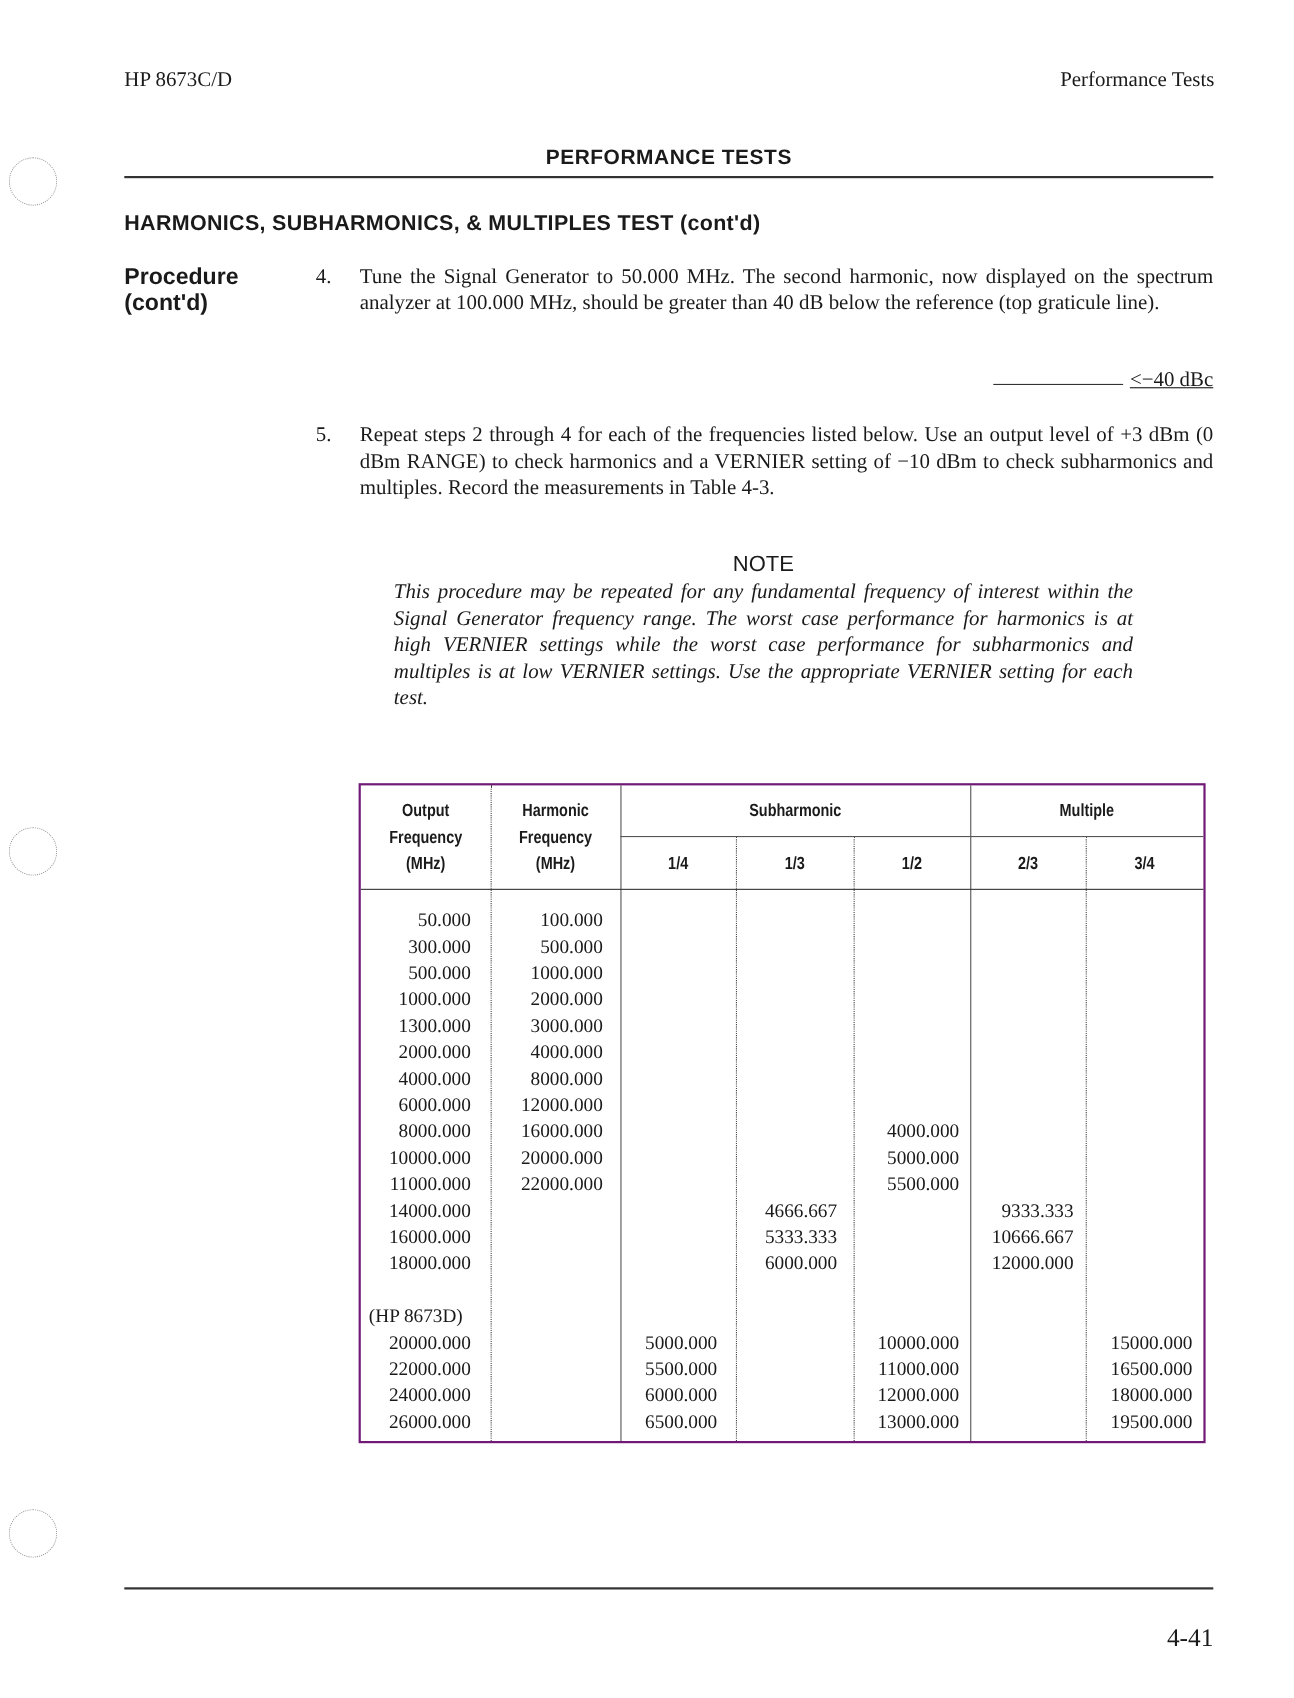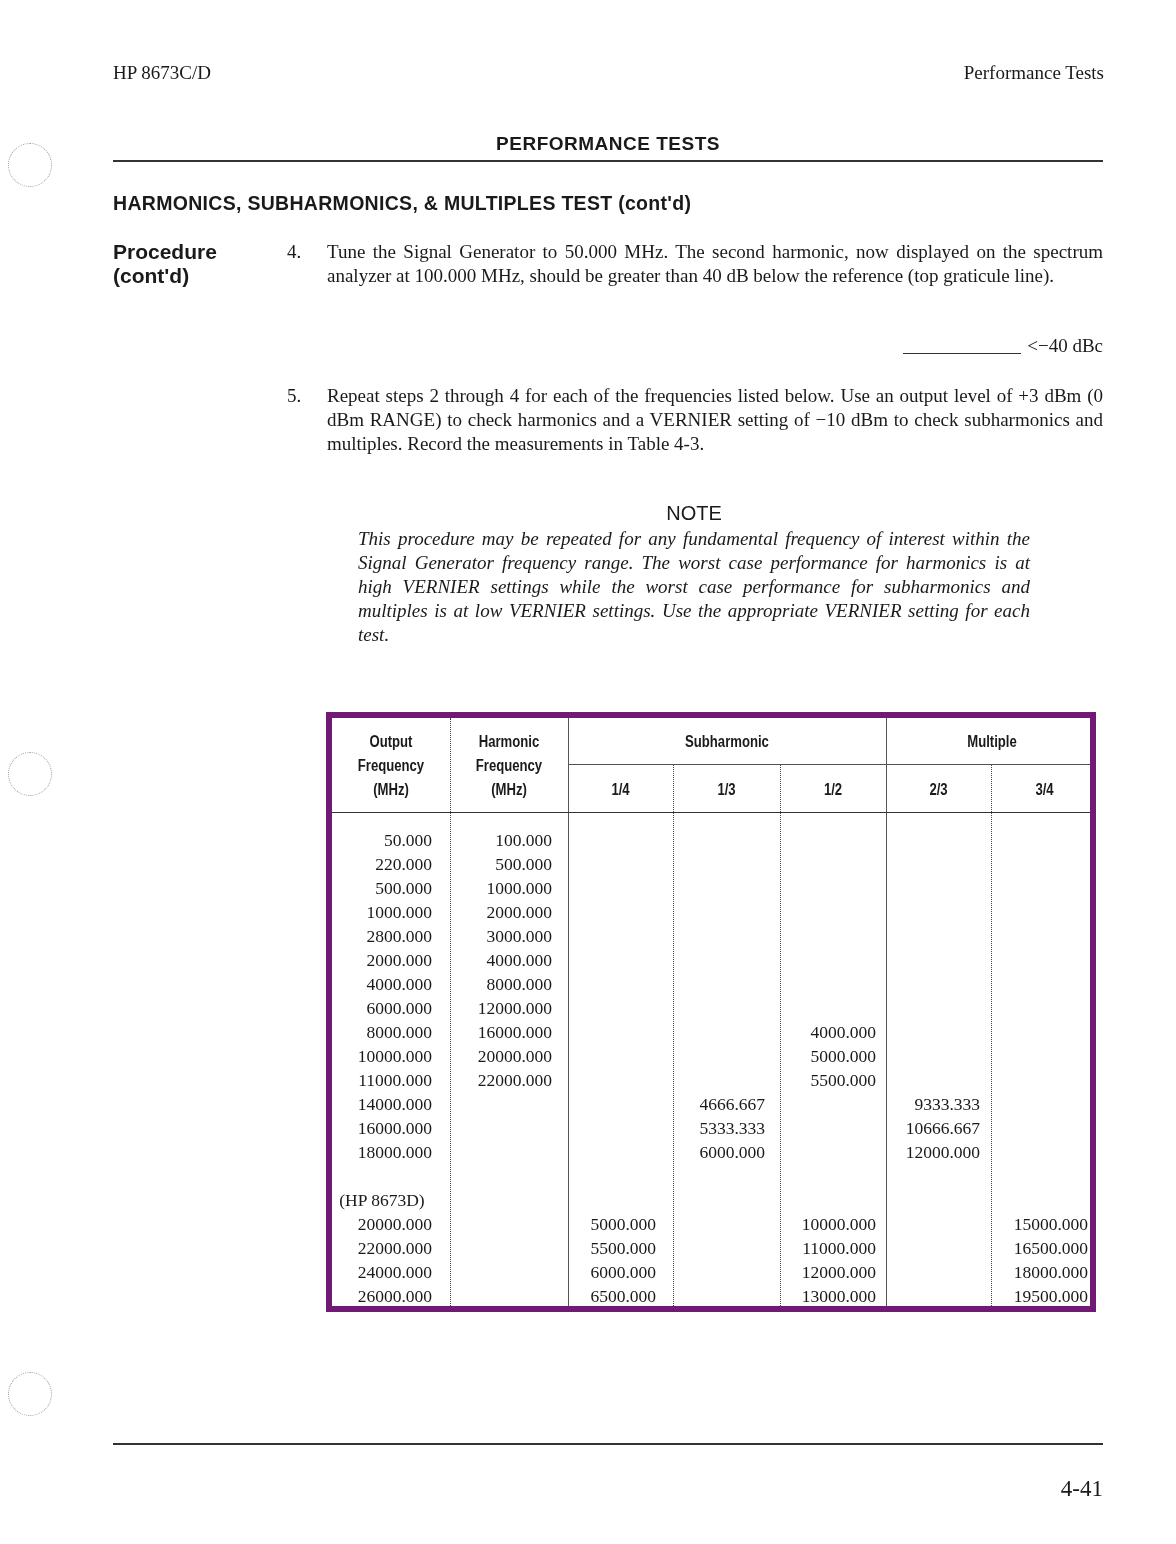--- a/index.html
+++ b/index.html
@@ -15,28 +15,28 @@
   .subsection { left: 113px; top: 192px; font-family: "Liberation Sans", sans-serif; font-weight: bold; font-size: 19.5px; letter-spacing: 0.3px; }
 
   .side-label { left: 113px; top: 240px; font-family: "Liberation Sans", sans-serif; font-weight: bold; font-size: 21px; line-height: 24px; }
 
   .step { left: 287px; width: 816px; font-family: "Liberation Serif", serif; font-size: 19px; line-height: 24px; }
   .step .num { position: absolute; left: 0; top: 0; }
   .step .txt { margin-left: 40px; text-align: justify; }
   .step4 { top: 240px; }
   .step5 { top: 384px; }
 
-  .spec-line { right: 73px; top: 335px; font-family: "Liberation Serif", serif; font-size: 19px; display: flex; align-items: center; }
+  .spec-line { right: 73px; top: 335px; font-family: "Liberation Serif", serif; font-size: 19px; display: flex; align-items: flex-start; text-decoration: underline; }
   .spec-blank { display: inline-block; width: 118px; border-bottom: 1px solid #333; margin-right: 6px; height: 14px; }
 
   .note-title { left: 358px; width: 672px; top: 502px; text-align: center; font-family: "Liberation Sans", sans-serif; font-weight: normal; font-size: 20px; }
   .note-body { left: 358px; width: 672px; top: 527px; font-family: "Liberation Serif", serif; font-style: italic; font-size: 19px; line-height: 24px; text-align: justify; }
 
   
-  .tbl { left: 326px; top: 712px; width: 770px; height: 600px; border: 6px solid #701a75; box-sizing: border-box; }
+  .tbl { left: 326px; top: 712px; width: 770px; height: 600px; border: 2px solid #701a75; box-sizing: border-box; }
   .vl { position: absolute; top: 0; bottom: 0; border-left: 1px dotted #444; width: 0; }
   .vl-solid { border-left: 1px solid #555; }
   .hl { position: absolute; height: 0; border-top: 1px solid #555; }
   .th { position: absolute; font-family: "Liberation Sans", sans-serif; font-weight: bold; font-size: 16px; text-align: center; transform: scaleX(0.82); line-height: 24px; }
   .col { position: absolute; font-family: "Liberation Serif", serif; font-size: 17.5px; line-height: 24px; text-align: right; }
   .col div { height: 24px; white-space: nowrap; }
 
   .binder { position: absolute; left: 8px; width: 42px; height: 42px; border: 1px dotted #999; border-radius: 50%; }
 
   .rule-bottom { left: 113px; width: 990px; top: 1443px; height: 0; border-top: 2px solid #333; }
@@ -105,24 +105,24 @@
   <div class="th" style="left:236px; width:318px; top:12px;">Subharmonic</div>
   <div class="th" style="left:554px; width:212px; top:12px;">Multiple</div>
   <div class="th" style="left:236px; width:105px; top:60px;">1/4</div>
   <div class="th" style="left:341px; width:107px; top:60px;">1/3</div>
   <div class="th" style="left:448px; width:106px; top:60px;">1/2</div>
   <div class="th" style="left:554px; width:105px; top:60px;">2/3</div>
   <div class="th" style="left:659px; width:107px; top:60px;">3/4</div>
 
   <div class="col" id="col-output" style="left:0; width:100px; top:110px;">
       <div>50.000</div>
-      <div>220.000</div>
+      <div>300.000</div>
       <div>500.000</div>
       <div>1000.000</div>
-      <div>2800.000</div>
+      <div>1300.000</div>
       <div>2000.000</div>
       <div>4000.000</div>
       <div>6000.000</div>
       <div>8000.000</div>
       <div>10000.000</div>
       <div>11000.000</div>
       <div>14000.000</div>
       <div>16000.000</div>
       <div>18000.000</div>
       <div></div>

